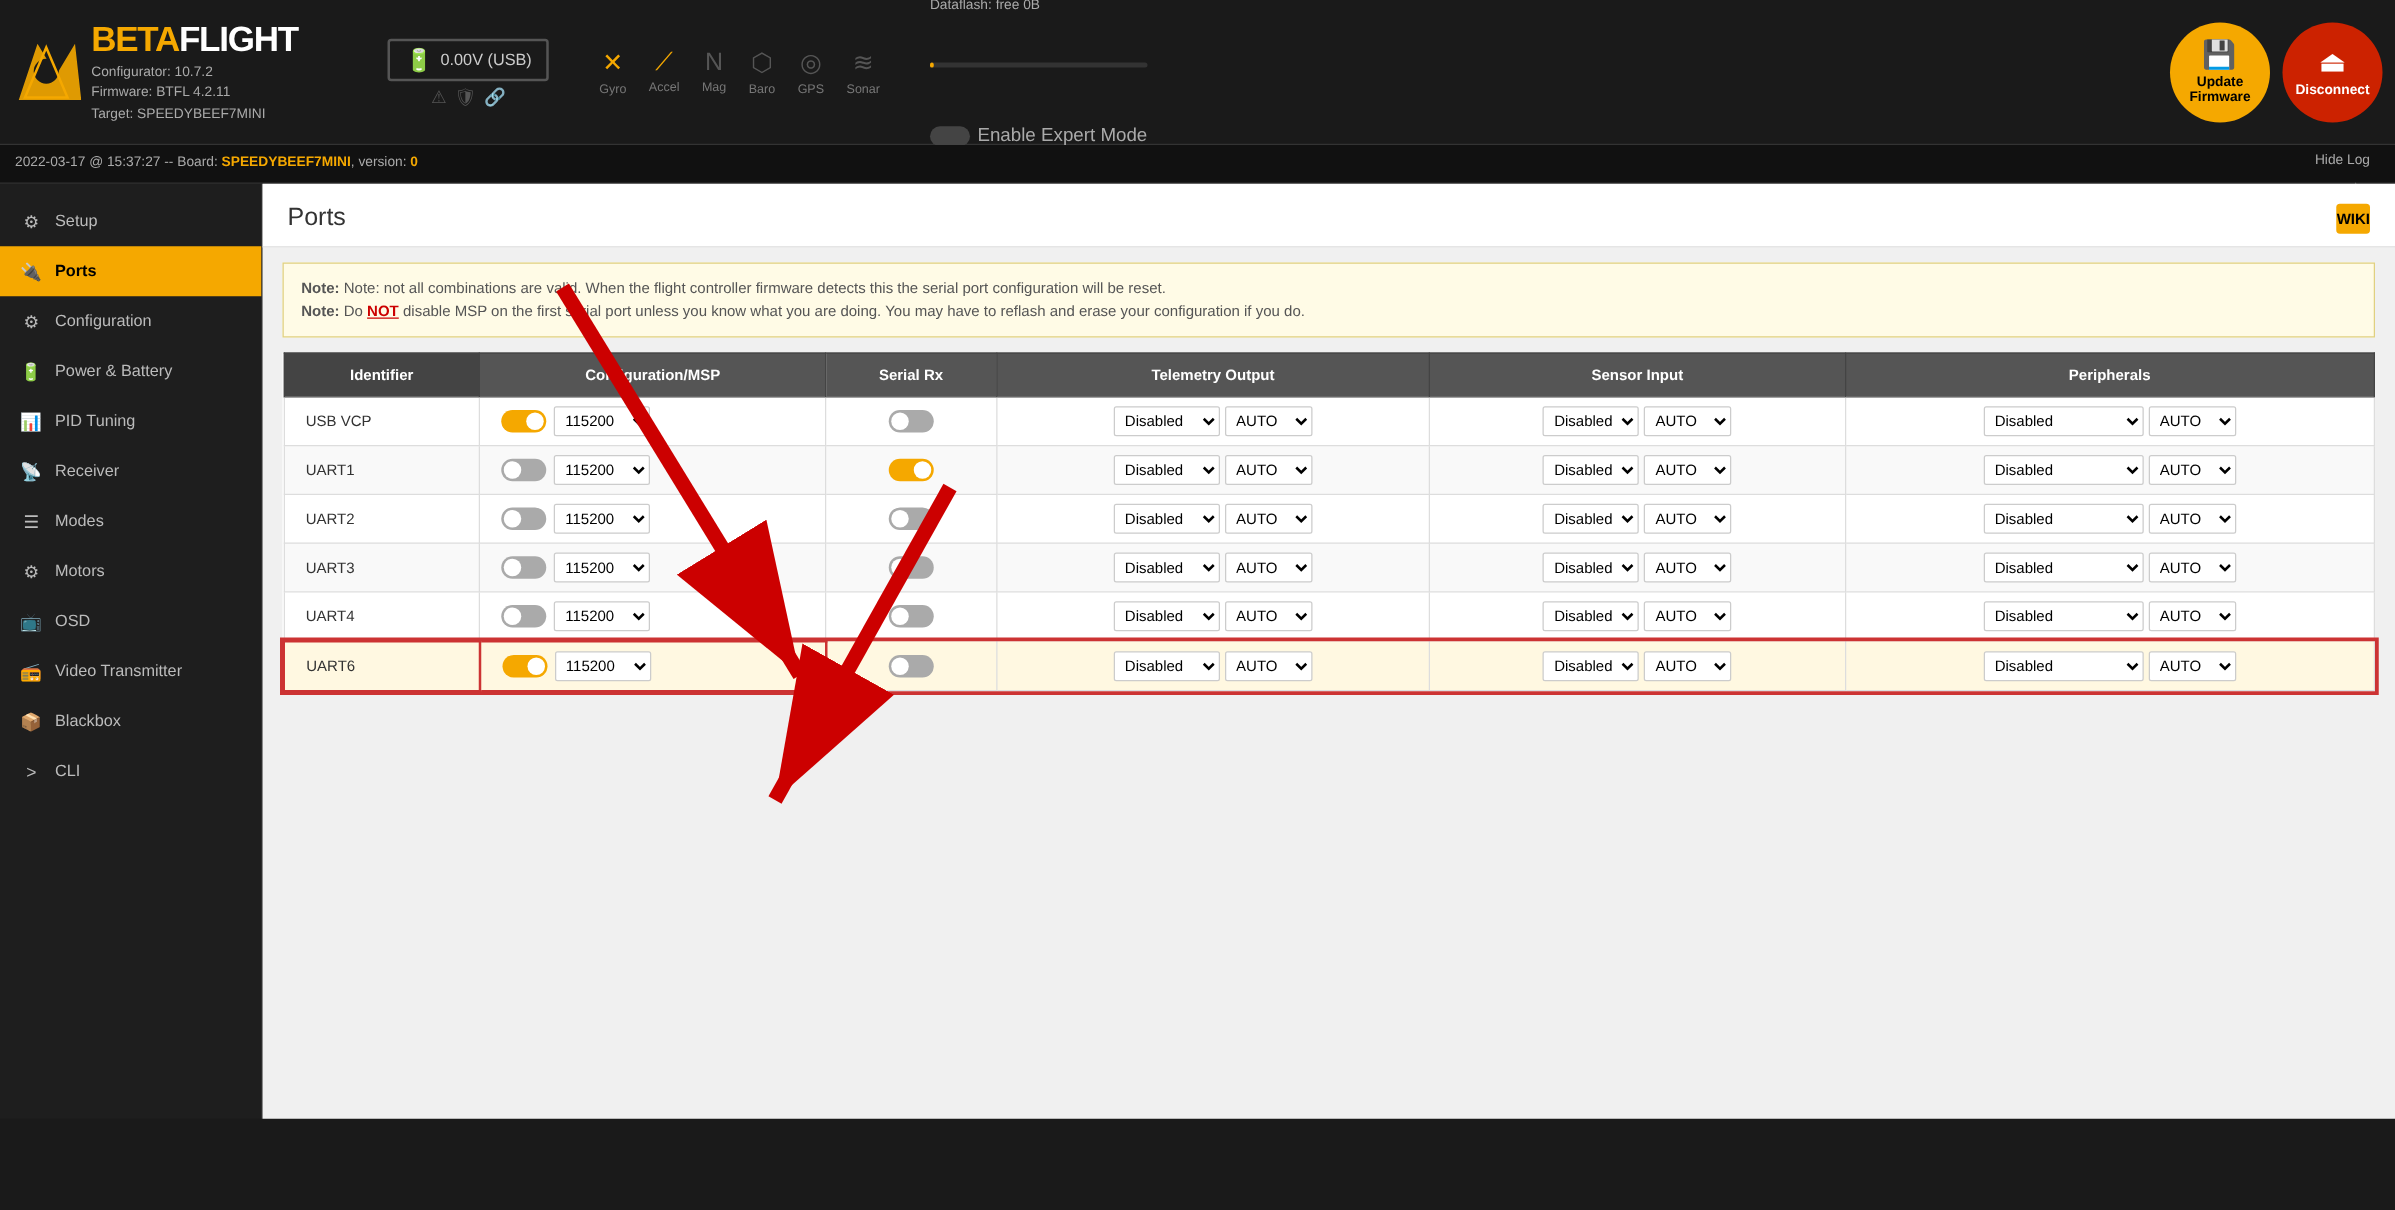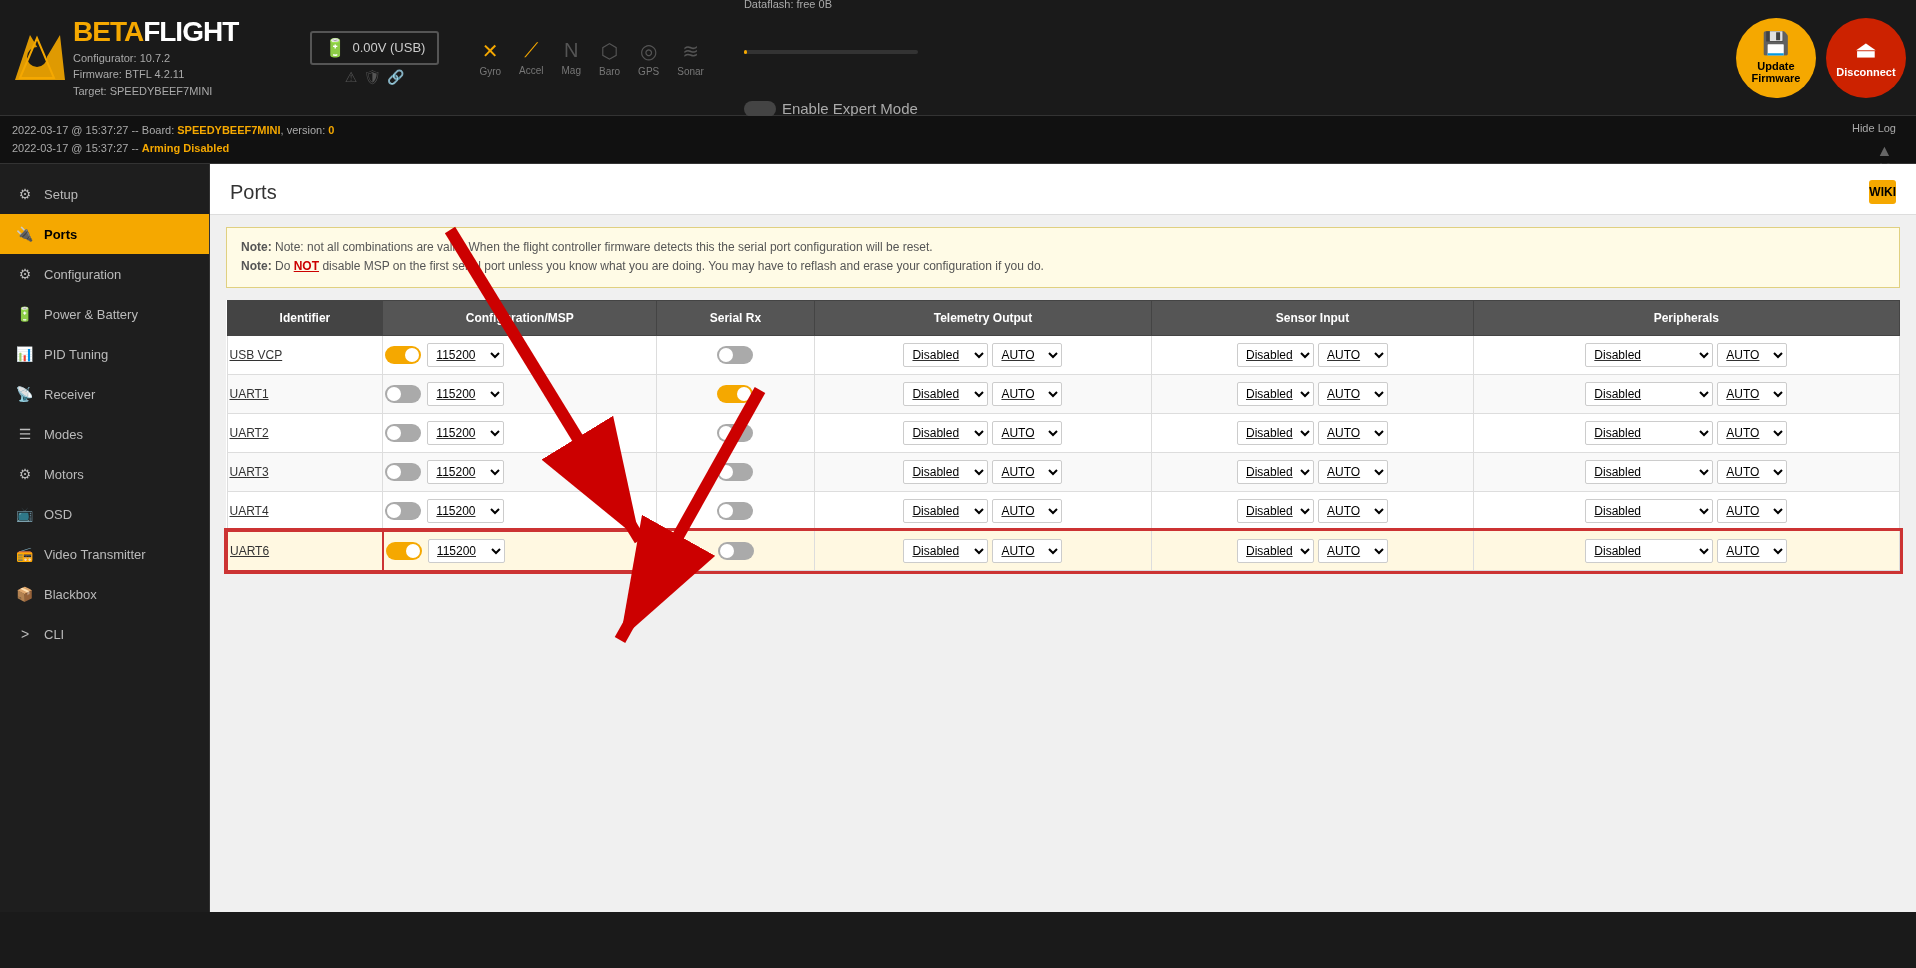--- a/index.html
+++ b/index.html
@@ -59,21 +59,21 @@
     .page-title { font-size: 20px; color: #333; font-weight: 400; }
     .wiki-btn { background: #f5a800; color: #000; border: none; padding: 5px 0; font-size: 12px; font-weight: 700; cursor: pointer; border-radius: 3px; }
 
     .note-box { background: #fffbe6; border: 1px solid #e0d080; margin: 12px 16px; padding: 10px 14px; font-size: 12px; color: #555; line-height: 1.6; }
     .note-box .not { color: #c00; font-weight: bold; text-decoration: underline; }
 
     
     .ports-table { width: calc(100% - 32px); margin: 0 16px; border-collapse: collapse; background: #fff; }
     .ports-table th { background: #555; color: #fff; padding: 10px 12px; font-size: 12px; font-weight: 600; text-align: center; border: 1px solid #444; }
     .ports-table th:first-child { text-align: center; background: #444; }
-    .ports-table td { padding: 7px 2px; border: 1px solid #ddd; font-size: 12px; color: #333; vertical-align: middle; text-decoration: underline; }
+    .ports-table td { padding: 7px 17px; border: 1px solid #ddd; font-size: 12px; color: #333; vertical-align: middle; }
     .ports-table tr:nth-child(even) { background: #f9f9f9; }
     .toggle { width: 36px; height: 18px; border-radius: 9px; position: relative; cursor: pointer; }
     .toggle.on { background: #f5a800; }
     .toggle.off { background: #aaa; }
     .toggle-knob { width: 14px; height: 14px; background: #fff; border-radius: 50%; position: absolute; top: 2px; transition: left 0.2s; }
     .toggle.on .toggle-knob { left: 20px; }
     .toggle.off .toggle-knob { left: 2px; }
 
     select { padding: 3px 4px; font-size: 12px; border: 1px solid #ccc; border-radius: 2px; background: #fff; cursor: pointer; }
 
@@ -166,21 +166,20 @@
     </button>
     <button class="btn-disconnect">
       <span class="btn-disconnect-icon">⏏</span>
       <span>Disconnect</span>
     </button>
   </div>
 </div>
 
 <div class="log-area" style="position:relative;">
   <div class="log-line">2022-03-17 @ 15:37:27 -- Board: <strong>SPEEDYBEEF7MINI</strong>, version: <strong>0</strong></div>
-  <div class="log-line">2022-03-17 @ 15:37:27 -- <strong>Arming Disabled</strong></div>
   <div class="hide-log-btn">Hide Log</div>
   <div class="scroll-area">
     <span style="font-size:16px;color:#666;cursor:pointer;">▲</span>
     <span style="font-size:20px;color:#555;writing-mode:vertical-rl;letter-spacing:2px;">Scroll</span>
     <span style="font-size:16px;color:#666;cursor:pointer;">▼</span>
   </div>
 </div>
 
 <div class="main-layout">
 

